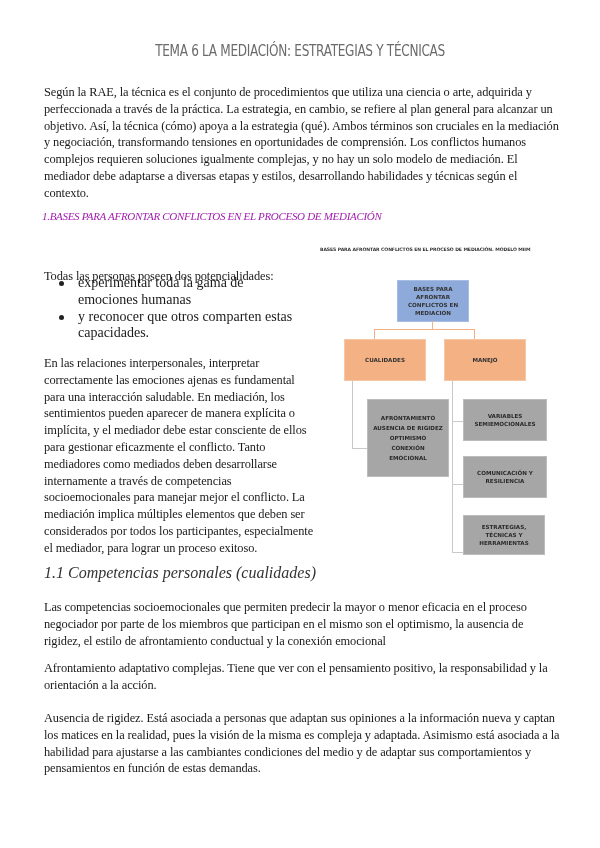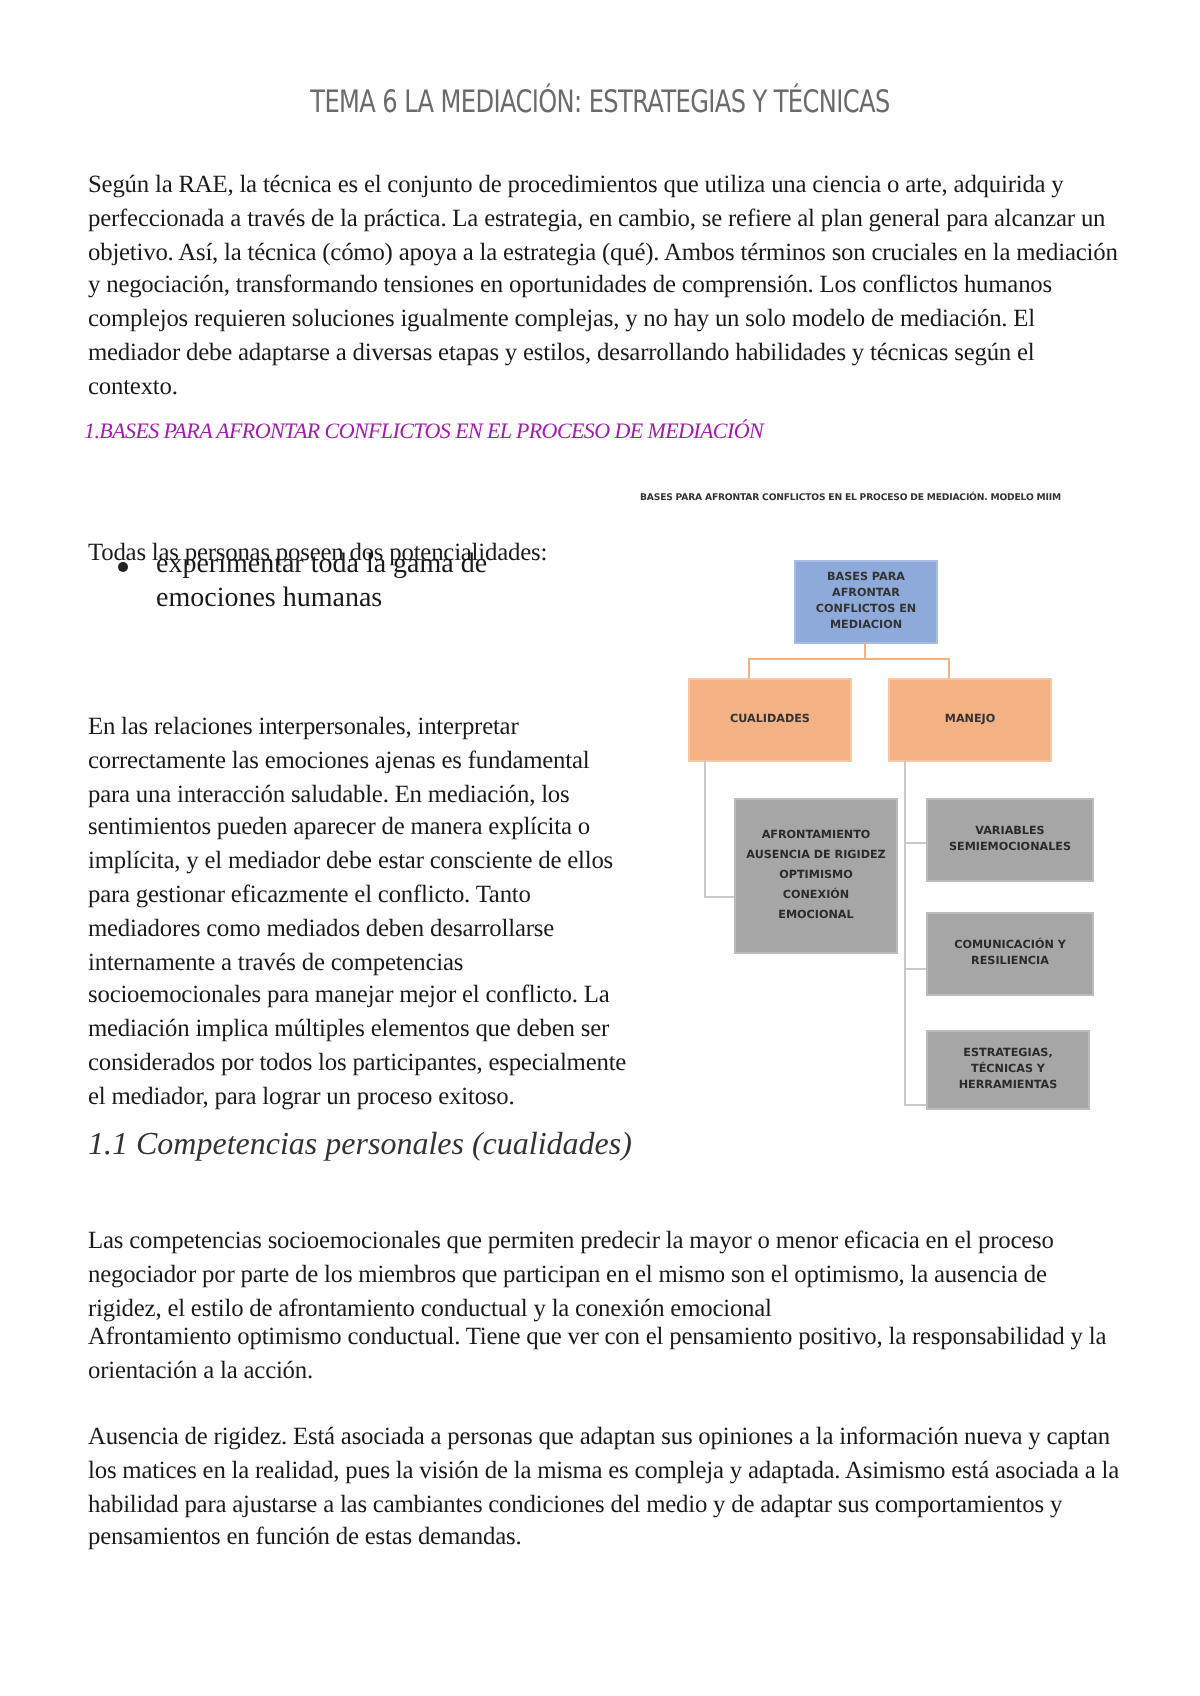--- a/index.html
+++ b/index.html
@@ -40,20 +40,21 @@
 <h1 class="page-title">TEMA 6 LA MEDIACIÓN: ESTRATEGIAS Y TÉCNICAS</h1>
 
 <p class="para full" style="top:84px;"><span>Según la RAE, la </span><b>técnica</b><span> es el conjunto de procedimientos que utiliza una ciencia o arte, adquirida y perfeccionada a través de la práctica. La </span><b>estrategia</b><span>, en cambio, se refiere al plan general para alcanzar un objetivo. </span><b>Así, la técnica (cómo) apoya a la estrategia (qué)</b><span>. Ambos términos son cruciales en la mediación y negociación, transformando tensiones en oportunidades de comprensión. Los conflictos humanos complejos requieren soluciones igualmente complejas, y no hay un solo modelo de mediación. El mediador debe adaptarse a diversas etapas y estilos, desarrollando habilidades y técnicas según el contexto.</span></p>
 
 <h2 class="h1">1.BASES PARA AFRONTAR CONFLICTOS EN EL PROCESO DE MEDIACIÓN</h2>
 
 <p class="para narrow" style="top:244px;margin-top:24px;">Todas las personas poseen dos potencialidades:</p>
 
 <ul class="bullets">
   <li><span class="dot"></span><span>experimentar toda la gama de emociones humanas</span></li>
+  <li><span class="dot"></span><span>y reconocer que otros comparten estas capacidades.</span></li>
 </ul>
 
 <p class="para narrow" style="top:355px; width:272px;">En las relaciones interpersonales, interpretar correctamente las emociones ajenas es fundamental para una interacción saludable. En mediación, los sentimientos pueden aparecer de manera explícita o implícita, y el mediador debe estar consciente de ellos para gestionar eficazmente el conflicto. Tanto mediadores como mediados deben desarrollarse internamente a través de competencias socioemocionales para manejar mejor el conflicto. La mediación implica múltiples elementos que deben ser considerados por todos los participantes, especialmente el mediador, para lograr un proceso exitoso.</p>
 
 <div class="diagram">
   <div class="diag-title">BASES PARA AFRONTAR CONFLICTOS EN EL PROCESO DE MEDIACIÓN. MODELO MIIM</div>
   <div class="box blue" style="left:79px; top:37px; width:70px; height:40px;">BASES PARA AFRONTAR CONFLICTOS EN MEDIACION</div>
   <div class="line orange" style="left:114px; top:78px; width:1px; height:8px;"></div>
   <div class="line orange" style="left:56px; top:86px; width:100px; height:1px;"></div>
   <div class="line orange" style="left:56px; top:86px; width:1px; height:10px;"></div>
@@ -72,17 +73,17 @@
   <div class="line" style="left:134px; top:178px; width:11px; height:1px;"></div>
   <div class="line" style="left:134px; top:241px; width:11px; height:1px;"></div>
   <div class="line" style="left:134px; top:309px; width:11px; height:1px;"></div>
   <div class="box grey" style="left:145px; top:156px; width:82px; height:40px;">VARIABLES SEMIEMOCIONALES</div>
   <div class="box grey" style="left:145px; top:213px; width:82px; height:40px;">COMUNICACIÓN Y RESILIENCIA</div>
   <div class="box grey" style="left:145px; top:272px; width:82px; height:40px; padding:0 6px; box-sizing:border-box;">ESTRATEGIAS, TÉCNICAS Y HERRAMIENTAS</div>
 </div>
 
 <h3 class="h2">1.1 Competencias personales (cualidades)</h3>
 
-<p class="para full" style="top:612px;"><span>Las competencias socioemocionales que permiten predecir la mayor o menor eficacia en el proceso negociador por parte de los miembros que participan en el mismo son el </span><b>optimismo, la ausencia de rigidez, el estilo de afrontamiento conductual y la conexión emocional</b></p>
+<p class="para full" style="top:599px;"><span>Las competencias socioemocionales que permiten predecir la mayor o menor eficacia en el proceso negociador por parte de los miembros que participan en el mismo son el </span><b>optimismo, la ausencia de rigidez, el estilo de afrontamiento conductual y la conexión emocional</b></p>
 
-<p class="para full" style="top:660px;"><b>Afrontamiento optimismo conductual.</b><span> Tiene que ver con el pensamiento positivo, la responsabilidad y la orientación a la acción.</span></p>
+<p class="para full" style="top:660px;"><b>Afrontamiento adaptativo complejas.</b><span> Tiene que ver con el pensamiento positivo, la responsabilidad y la orientación a la acción.</span></p>
 
 <p class="para full" style="top:710px;"><b>Ausencia de rigidez.</b><span> Está asociada a personas que adaptan sus opiniones a la información nueva y captan los matices en la realidad, pues la visión de la misma es compleja y adaptada. Asimismo está asociada a la habilidad para ajustarse a las cambiantes condiciones del medio y de adaptar sus comportamientos y pensamientos en función de estas demandas.</span></p>
 
 </body></html>

